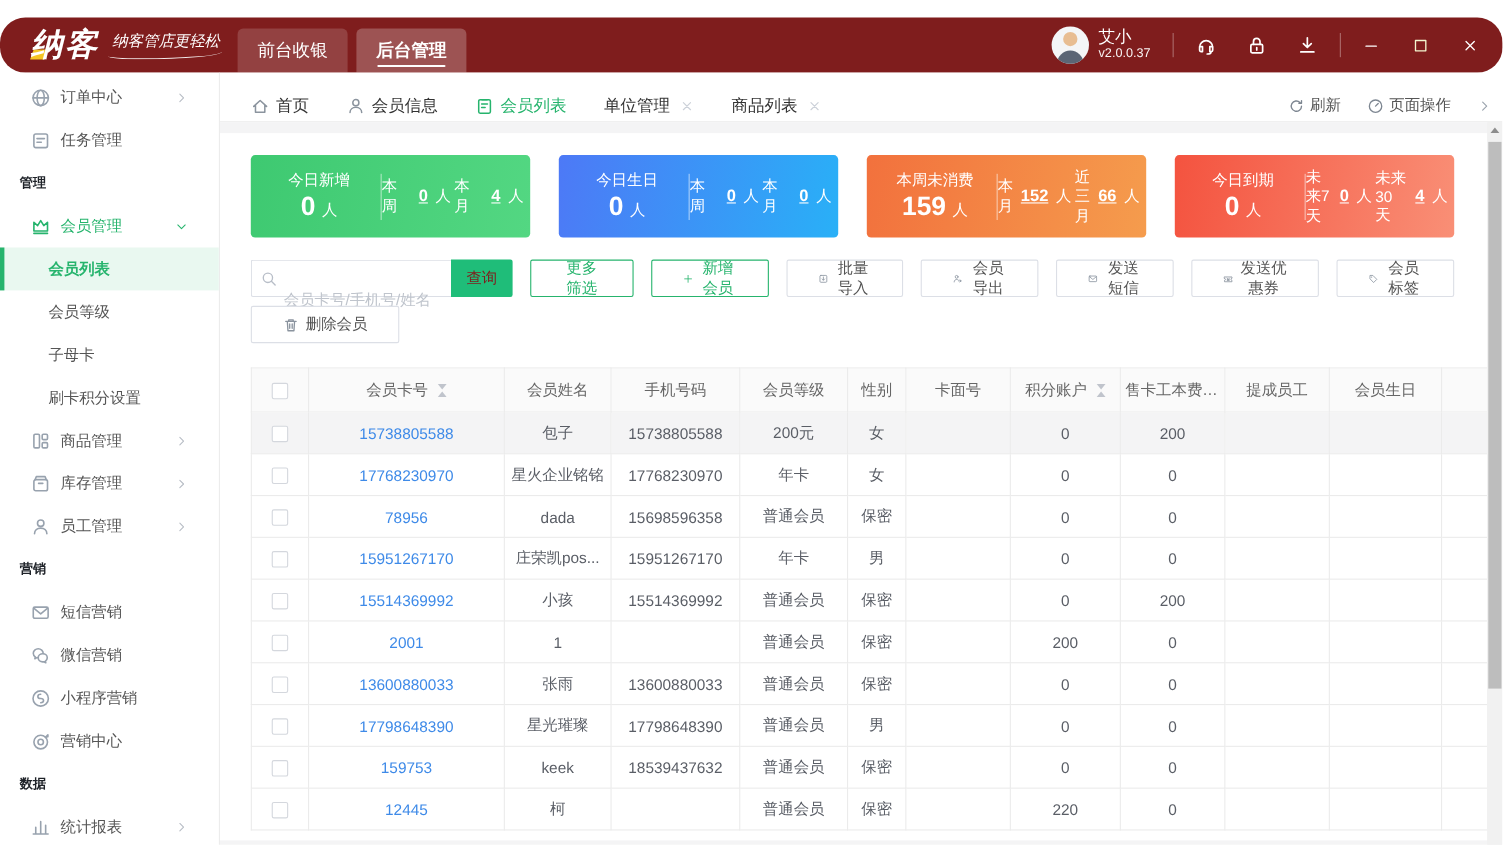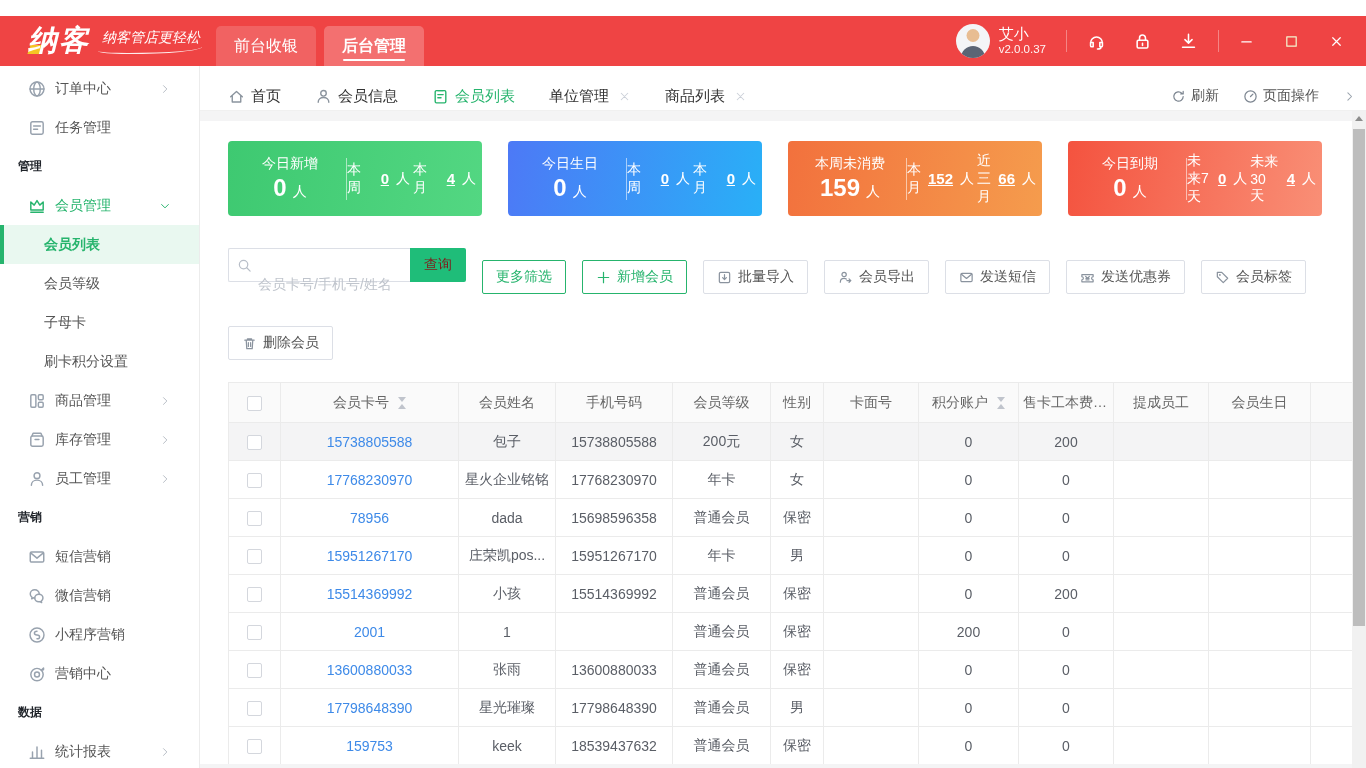--- a/index.html
+++ b/index.html
@@ -5,21 +5,21 @@
   * { margin:0; padding:0; box-sizing:border-box; }
   html,body { width:1366px; height:768px; overflow:hidden; }
   body { font-family:"Liberation Sans","DejaVu Sans",sans-serif; font-size:14px; color:#555; background:#fff; }
   .app { width:1366px; height:768px; display:flex; flex-direction:column; }
 
   
   .icon-defs symbol * { fill:none; stroke:currentColor; stroke-width:1.3; stroke-linecap:round; stroke-linejoin:round; }
   svg.ic { display:inline-block; }
 
   
-  .topbar { flex:0 0 50px; height:50px; background:#ef4444; display:flex; align-items:center; color:#fff; padding-left:28px; }
+  .topbar { flex:0 0 50px; height:50px; background:#7f1d1d; display:flex; align-items:center; color:#fff; padding-left:28px;border-radius:23px; }
   .logo-wrap { display:flex; align-items:center; position:relative; }
   .logo-text { font-size:29px; font-weight:bold; font-style:italic; letter-spacing:2px; position:relative; z-index:1; }
   .logo-accent { position:absolute; left:1px; bottom:7px; width:13px; height:9px; background:#f5c524; transform:skewX(-20deg); z-index:0; }
   .tagline { margin-left:12px; font-size:14px; font-style:italic; position:relative; top:-3px; }
   .tagline:after { content:""; position:absolute; left:-4px; right:-2px; bottom:-7px; height:8px; border-bottom:1px solid rgba(255,255,255,.9); border-radius:0 0 100% 40%/0 0 10px 4px; }
   .topnav { align-self:flex-end; display:flex; gap:8px; margin-left:16px; }
   .topnav-btn { height:40px; padding:0 18px; background:rgba(255,255,255,.16); border:none; border-radius:5px 5px 0 0; color:#fff; font-size:16px; cursor:pointer; position:relative; font-family:inherit; }
   .topnav-btn.active { background:rgba(255,255,255,.24); font-weight:bold; }
   .topnav-btn.active:after { content:""; position:absolute; left:50%; transform:translateX(-50%); bottom:5px; width:62px; height:2px; background:#fff; border-radius:1px; }
   .topbar-right { margin-left:auto; display:flex; align-items:center; padding-right:22px; }
@@ -84,21 +84,21 @@
   .card-detail .d-val { font-weight:bold; text-decoration:underline; font-size:15px; cursor:pointer; }
 
   
   .toolbar { margin-top:20px; margin-right:30px; display:flex; align-items:center; }
   .search-group { display:flex; }
   .search-box { width:182px; height:34px; border:1px solid #dcdfe6; border-right:none; border-radius:2px 0 0 2px; display:flex; align-items:center; padding:0 8px; gap:6px; background:#fff; }
   .search-box .sch-icon { width:15px; height:15px; color:#b8bec8; flex:0 0 15px; }
   .search-box input { border:none; outline:none; flex:1; font-size:14px; color:#333; min-width:0; font-family:inherit; background:transparent;margin-top:38px; }
   .search-box input::placeholder { color:#bfc4cc; }
   .btn-query { width:56px; height:34px; background:#1fbd79; color:#7f1d1d; border:none; border-radius:0 2px 2px 0; font-size:14px; cursor:pointer; font-family:inherit; }
-  .btn { height:34px; padding:0 13px; background:#fff; border:1px solid #dcdfe6; border-radius:2px; font-size:14px; color:#555; display:inline-flex; align-items:center; gap:6px; cursor:pointer; margin-left:16px; font-family:inherit;margin-top:24px; }
+  .btn { height:34px; padding:0 28px; background:#fff; border:1px solid #dcdfe6; border-radius:2px; font-size:14px; color:#555; display:inline-flex; align-items:center; gap:6px; cursor:pointer; margin-left:16px; font-family:inherit; }
   .btn .b-icon { width:15px; height:15px; color:#8a939e; }
   .btn.green-outline { border-color:#26b46d; color:#26b46d; }
   .btn.green-outline .b-icon { color:#26b46d; }
   .toolbar-row2 { margin-top:8px; }
   .toolbar-row2 .btn { margin-left:0; }
 
   
   .table-wrap { margin-top:22px; }
   table { border-collapse:collapse; table-layout:fixed; width:1124px; }
   th,td { border:1px solid #ebebeb; text-align:center; font-weight:normal; font-size:14px; color:#5a5e66; padding:0 4px; overflow:hidden; white-space:nowrap; text-overflow:ellipsis; }

